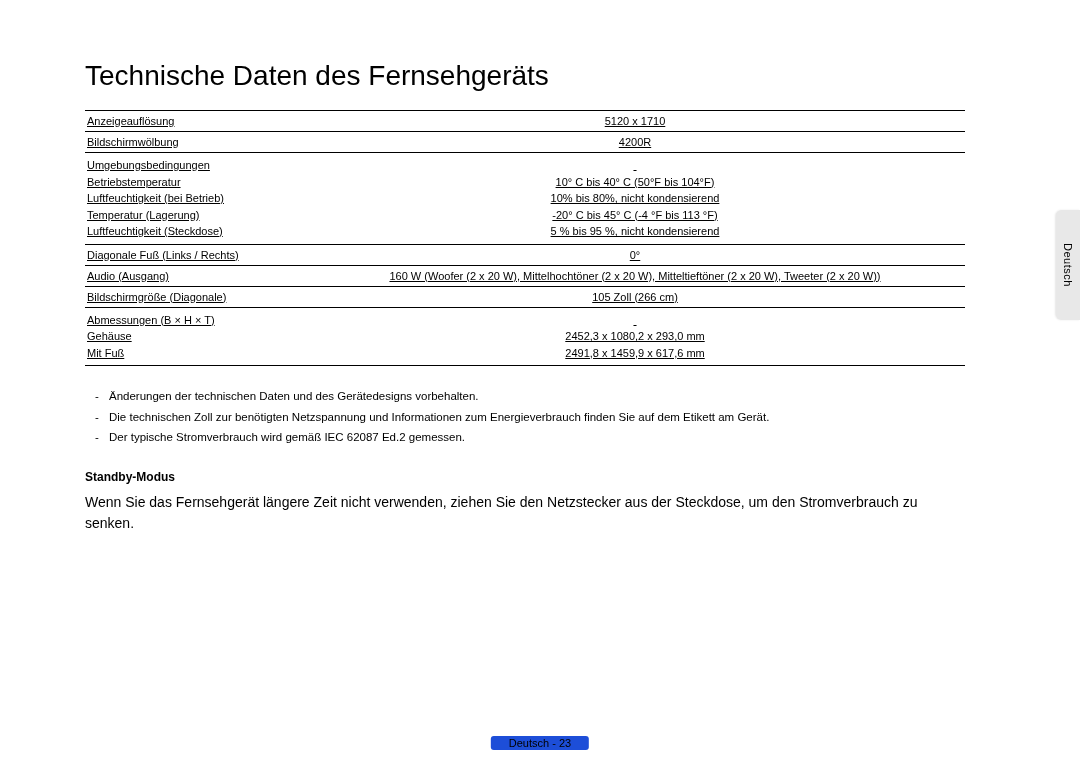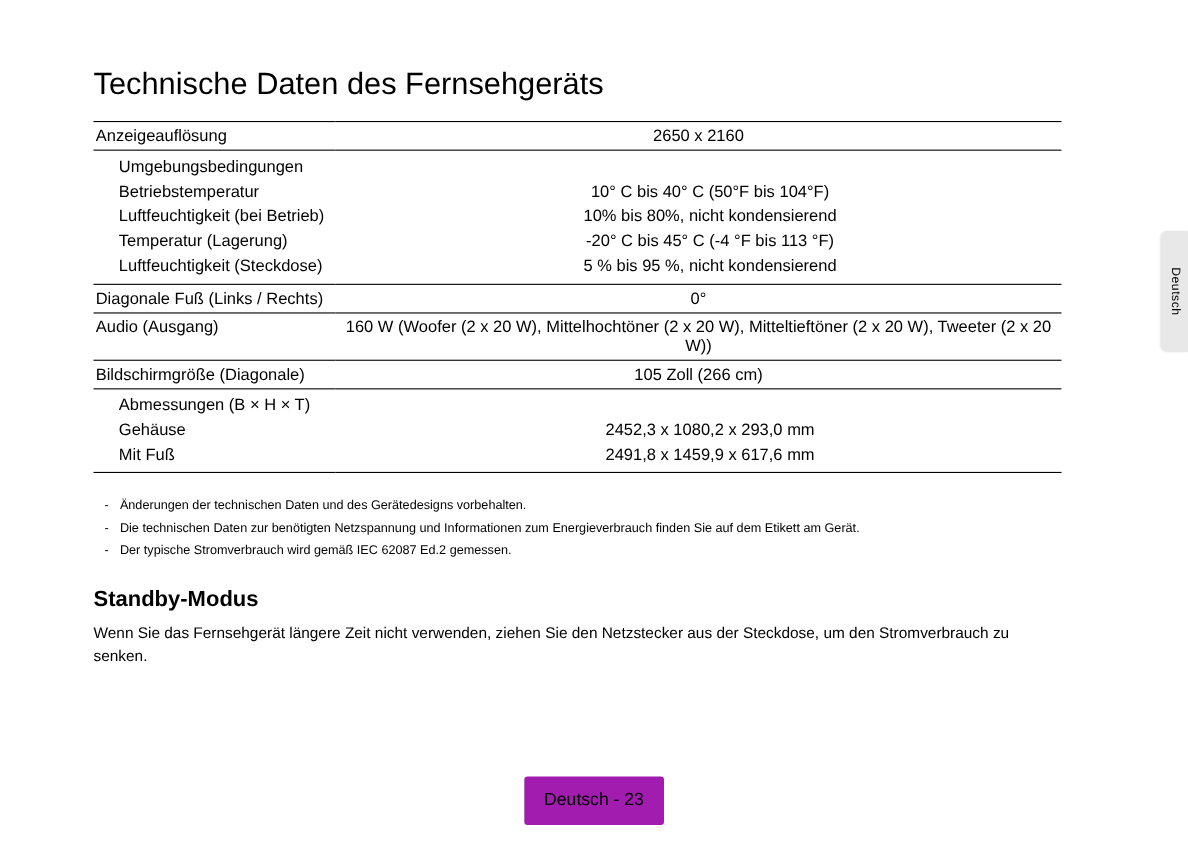--- a/index.html
+++ b/index.html
@@ -18,45 +18,46 @@
     position: relative;
   }
   .title {
     font-size: 28px;
     font-weight: normal;
     margin: 0 0 18px 0;
   }
   .spec-table {
     width: 100%;
     border-collapse: collapse;
-    font-size: 15px;
+    font-size: 11px;
+    text-decoration: underline;
   }
   .spec-table tr {
     border-top: 1px solid #000;
   }
   .spec-table tr:last-child {
     border-bottom: 1px solid #000;
   }
   .spec-table td {
     padding: 4px 2px;
     vertical-align: top;
   }
   .label-cell { width: 25%; }
   .value-cell { width: 75%; text-align: center; }
-  .sub-line { display: block; line-height: 1.5; margin-left: 21px; }
+  .sub-line { display: block; line-height: 1.5; }
   .notes {
     margin-top: 20px;
     font-size: 11.5px;
     line-height: 1.8;
     padding-left: 10px;
   }
   .notes .note-line { display: flex; }
   .notes .dash { width: 14px; flex-shrink: 0; }
   .subheading {
-    font-size: 20px;
+    font-size: 12px;
     font-weight: bold;
     margin: 22px 0 8px 0;
   }
   .body-text {
     font-size: 14px;
     line-height: 1.5;
   }
   .side-tab {
     position: absolute;
     right: 0;
@@ -74,38 +75,42 @@
   .side-tab span {
     writing-mode: vertical-rl;
     font-size: 11px;
     letter-spacing: 0.5px;
   }
   .footer {
     position: absolute;
     bottom: 30px;
     left: 50%;
     transform: translateX(-50%);
-    font-size: 16px;
-    background: #a21caf;
-    padding: 13px 18px;
+    font-size: 11px;
+    background: #1d4ed8;
+    padding: 1px 18px;
     border-radius: 3px;
   }
 </style>
 </head>
 <body>
 
 <div class="page">
 
   <h1 class="title">Technische Daten des Fernsehgeräts</h1>
 
   <table class="spec-table">
     <tbody>
         <tr>
       <td class="label-cell">Anzeigeauflösung</td>
-      <td class="value-cell">2650 x 2160</td>
+      <td class="value-cell">5120 x 1710</td>
+    </tr>
+    <tr>
+      <td class="label-cell">Bildschirmwölbung</td>
+      <td class="value-cell">4200R</td>
     </tr>
     <tr>
       <td class="label-cell">
         <span class="sub-line">Umgebungsbedingungen</span>
         <span class="sub-line">Betriebstemperatur</span>
         <span class="sub-line">Luftfeuchtigkeit (bei Betrieb)</span>
         <span class="sub-line">Temperatur (Lagerung)</span>
         <span class="sub-line">Luftfeuchtigkeit (Steckdose)</span>
       </td>
       <td class="value-cell">
@@ -143,21 +148,21 @@
   </tbody>
     </table>
 
   <div class="notes">
     <div class="note-line">
         <span class="dash">-</span>
         <span>Änderungen der technischen Daten und des Gerätedesigns vorbehalten.</span>
       </div>
     <div class="note-line">
         <span class="dash">-</span>
-        <span>Die technischen Daten zur benötigten Netzspannung und Informationen zum Energieverbrauch finden Sie auf dem Etikett am Gerät.</span>
+        <span>Die technischen Zoll zur benötigten Netzspannung und Informationen zum Energieverbrauch finden Sie auf dem Etikett am Gerät.</span>
       </div>
     <div class="note-line">
         <span class="dash">-</span>
         <span>Der typische Stromverbrauch wird gemäß IEC 62087 Ed.2 gemessen.</span>
       </div>
   </div>
 
   <h2 class="subheading">Standby-Modus</h2>
   <div class="body-text">Wenn Sie das Fernsehgerät längere Zeit nicht verwenden, ziehen Sie den Netzstecker aus der Steckdose, um den Stromverbrauch zu senken.</div>
 

